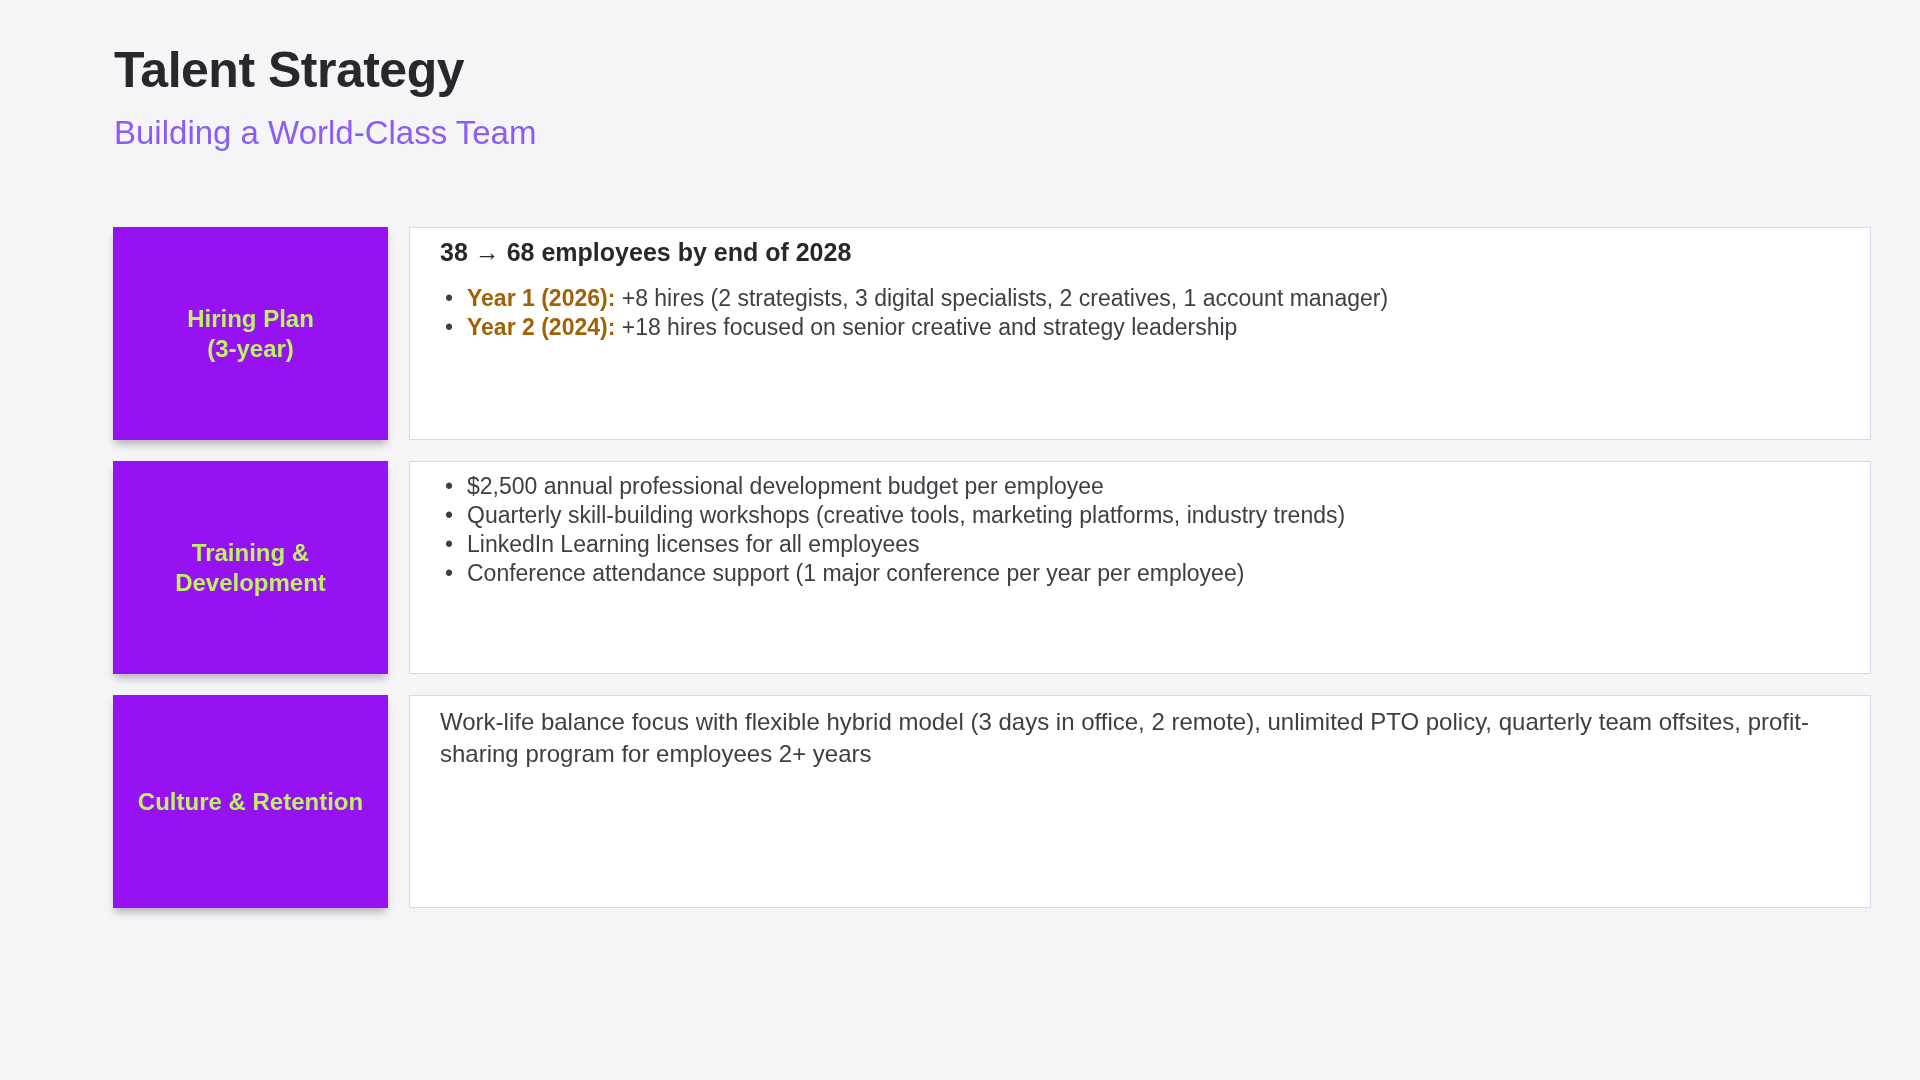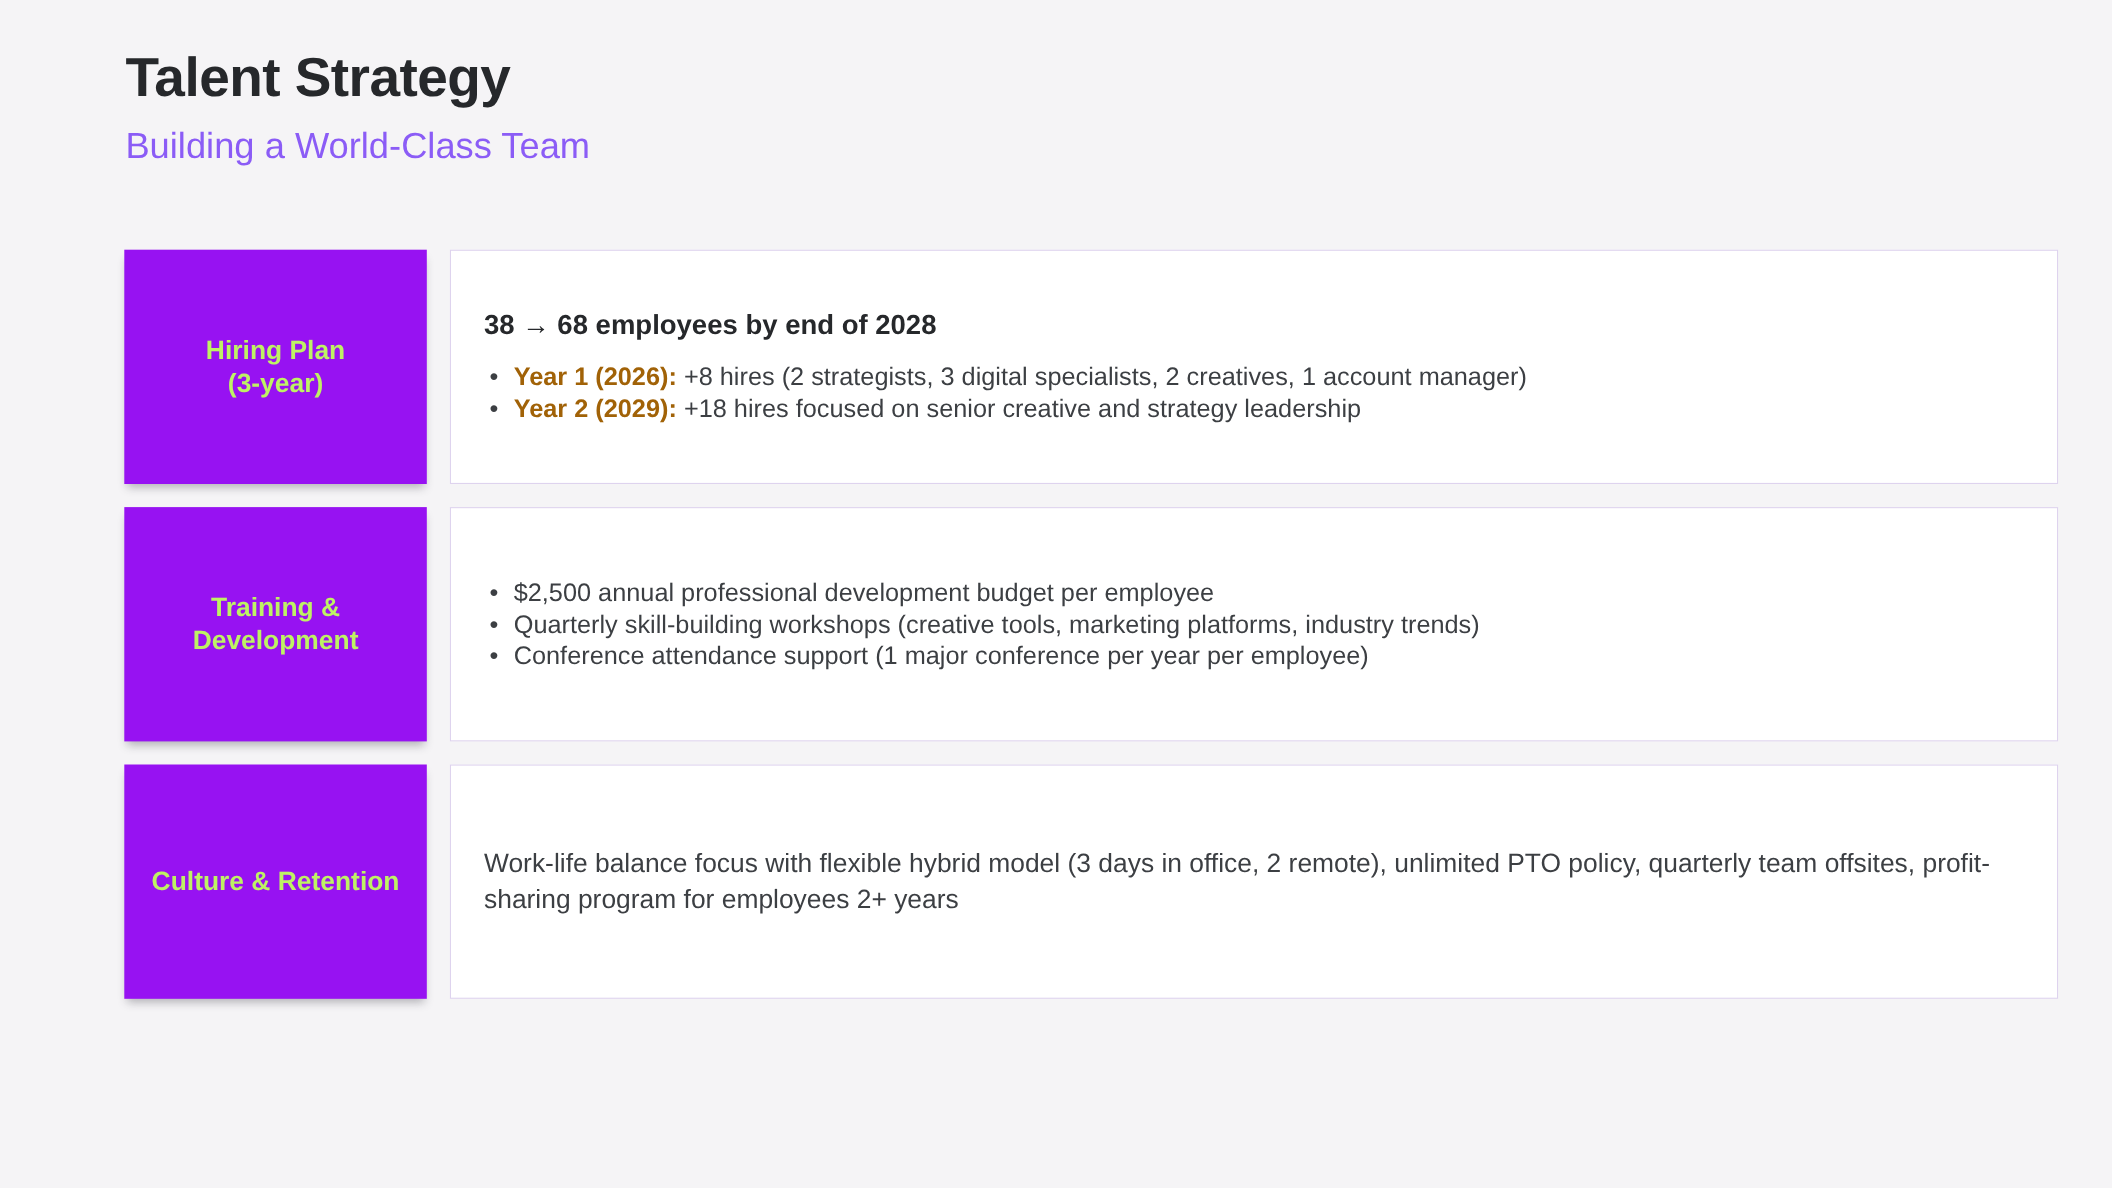--- a/index.html
+++ b/index.html
@@ -66,21 +66,20 @@
     line-height: 30px;
     font-weight: 700;
     box-shadow: 0 6px 8px -2px rgba(50, 50, 60, 0.35);
   }
   .row-card {
     flex: 1 1 auto;
     background: #ffffff;
     border: 1px solid #ded3ee;
     display: flex;
     flex-direction: column;
-    justify-content: center;
     padding: 10px 44px 10px 30px;
   }
   .card-heading {
     margin: 0 0 17px 0;
     font-size: 25px;
     font-weight: 700;
     color: #26282b;
   }
   .bullets {
     margin: 0;
@@ -126,34 +125,35 @@
 
     <div class="row">
       <div class="row-label">
         <span>Hiring Plan</span>
         <span>(3-year)</span>
       </div>
       <div class="row-card">
         <h3 class="card-heading">38 → 68 employees by end of 2028</h3>
         <ul class="bullets">
           <li><span class="bold-lead">Year 1 (2026):</span><span> +8 hires (2 strategists, 3 digital specialists, 2 creatives, 1 account manager)</span></li>
-          <li><span class="bold-lead">Year 2 (2029):</span><span> +18 hires focused on senior creative and strategy leadership</span></li>
+          <li><span class="bold-lead">Year 2 (2024):</span><span> +18 hires focused on senior creative and strategy leadership</span></li>
         </ul>
       </div>
     </div>
 
     <div class="row">
       <div class="row-label">
         <span>Training &amp;</span>
         <span>Development</span>
       </div>
       <div class="row-card">
         <ul class="bullets">
           <li>$2,500 annual professional development budget per employee</li>
           <li>Quarterly skill-building workshops (creative tools, marketing platforms, industry trends)</li>
+          <li>LinkedIn Learning licenses for all employees</li>
           <li>Conference attendance support (1 major conference per year per employee)</li>
         </ul>
       </div>
     </div>
 
     <div class="row">
       <div class="row-label">
         <span>Culture &amp; Retention</span>
       </div>
       <div class="row-card">

